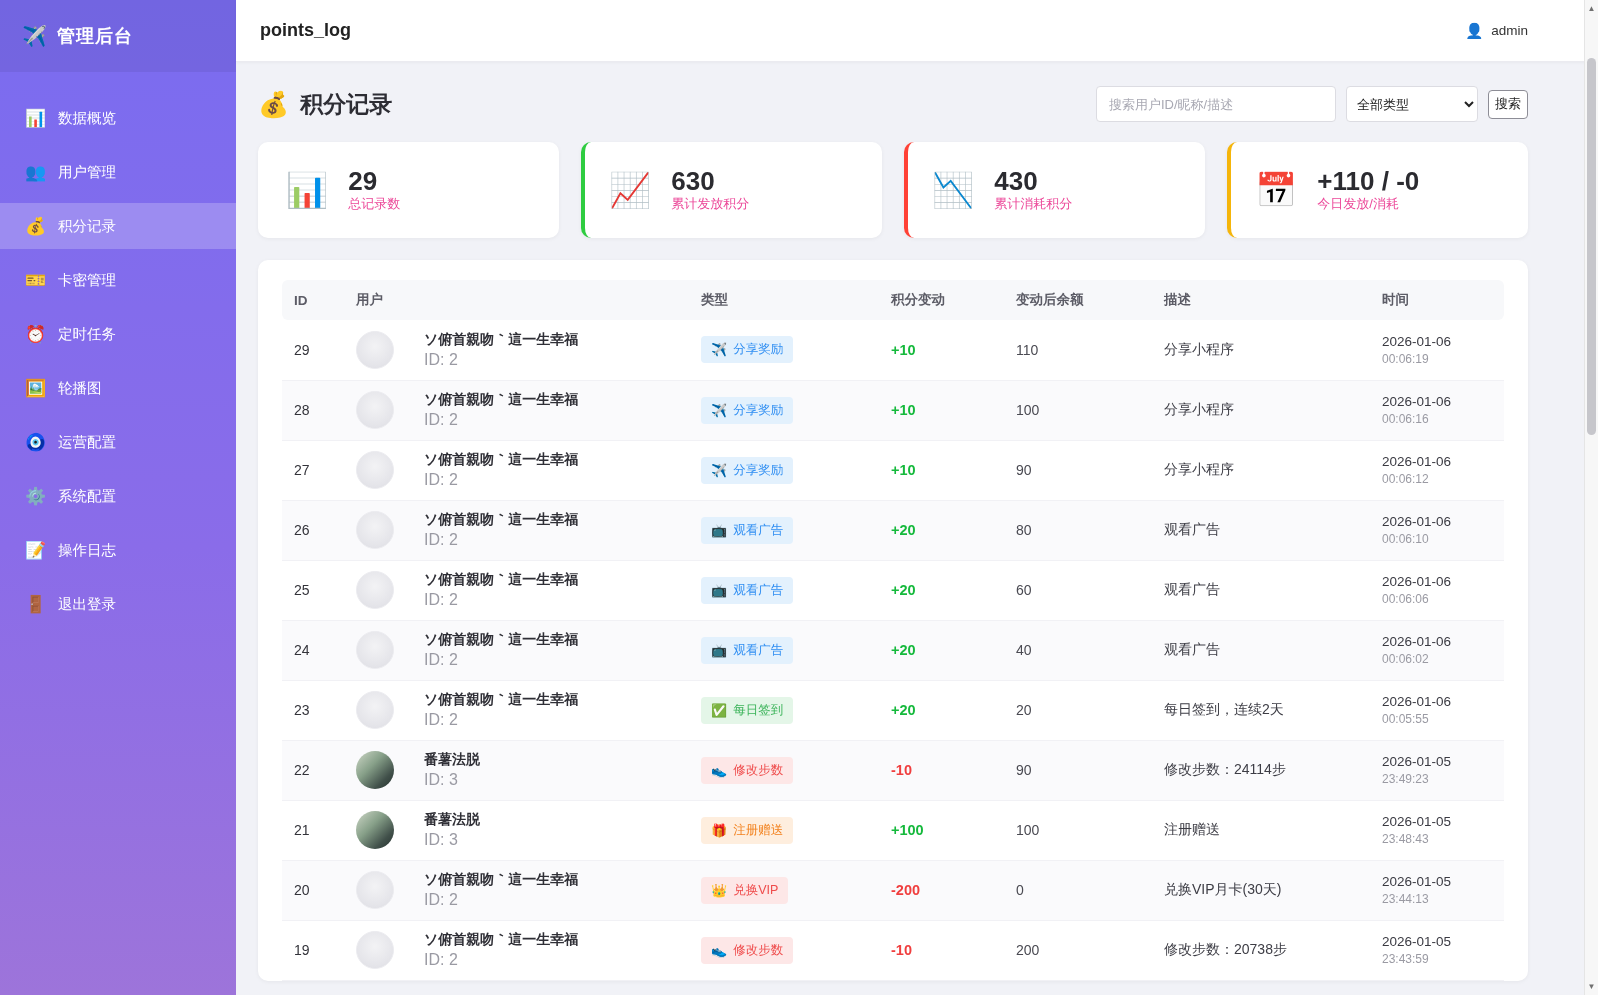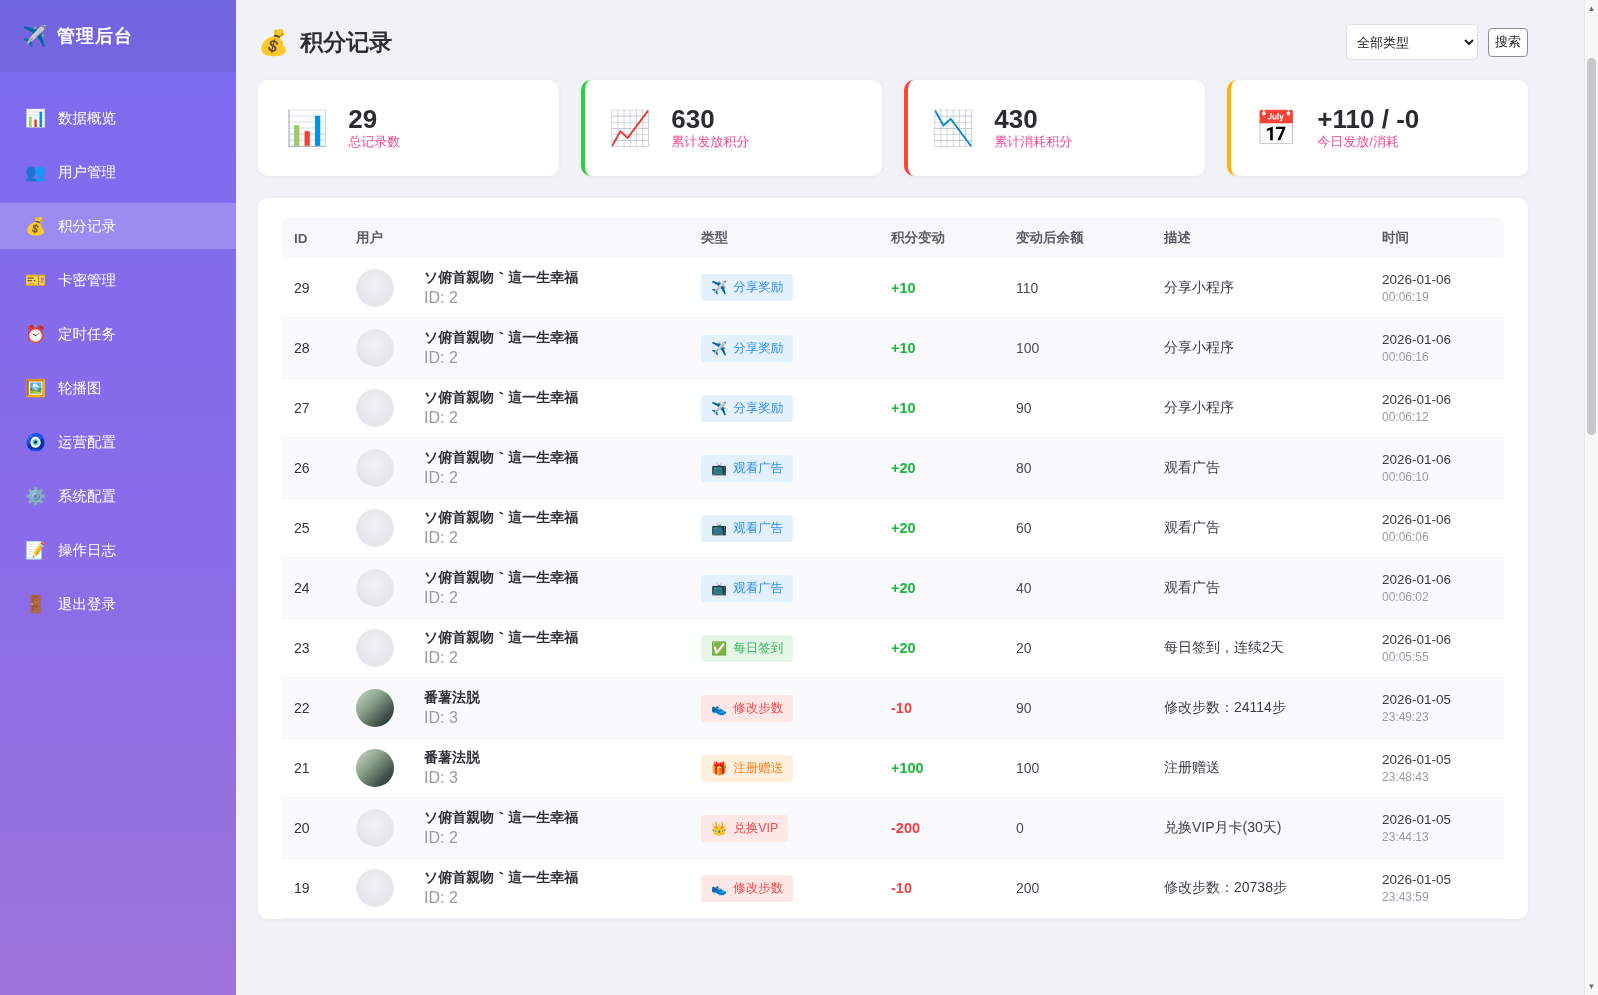--- a/index.html
+++ b/index.html
@@ -186,29 +186,37 @@
   </div>
       <div class="nav-item">
     <span class="nav-icon">🚪</span>
     <span class="nav-label">退出登录</span>
   </div>
     </nav>
 </aside>
 
 <div class="main">
 
+  <header class="topbar">
+    <div class="topbar-title">points_log</div>
+    <div class="topbar-user">
+      <span class="user-icon">👤</span>
+      <span>admin</span>
+    </div>
+  </header>
 
   <div class="content">
 
     <div class="page-head">
       <div class="page-title">
         <span class="emoji">💰</span>
         <span>积分记录</span>
       </div>
       <div class="filters">
+        <input class="search-input" type="text" value="" placeholder="搜索用户ID/昵称/描述" style="">
         <select class="type-select">
           <option>全部类型</option>
         </select>
         <button class="search-btn">搜索</button>
       </div>
     </div>
 
     <div class="stats">
         <div class="stat-card" style="border-left-color: transparent;">
     <span class="stat-icon">📊</span>

